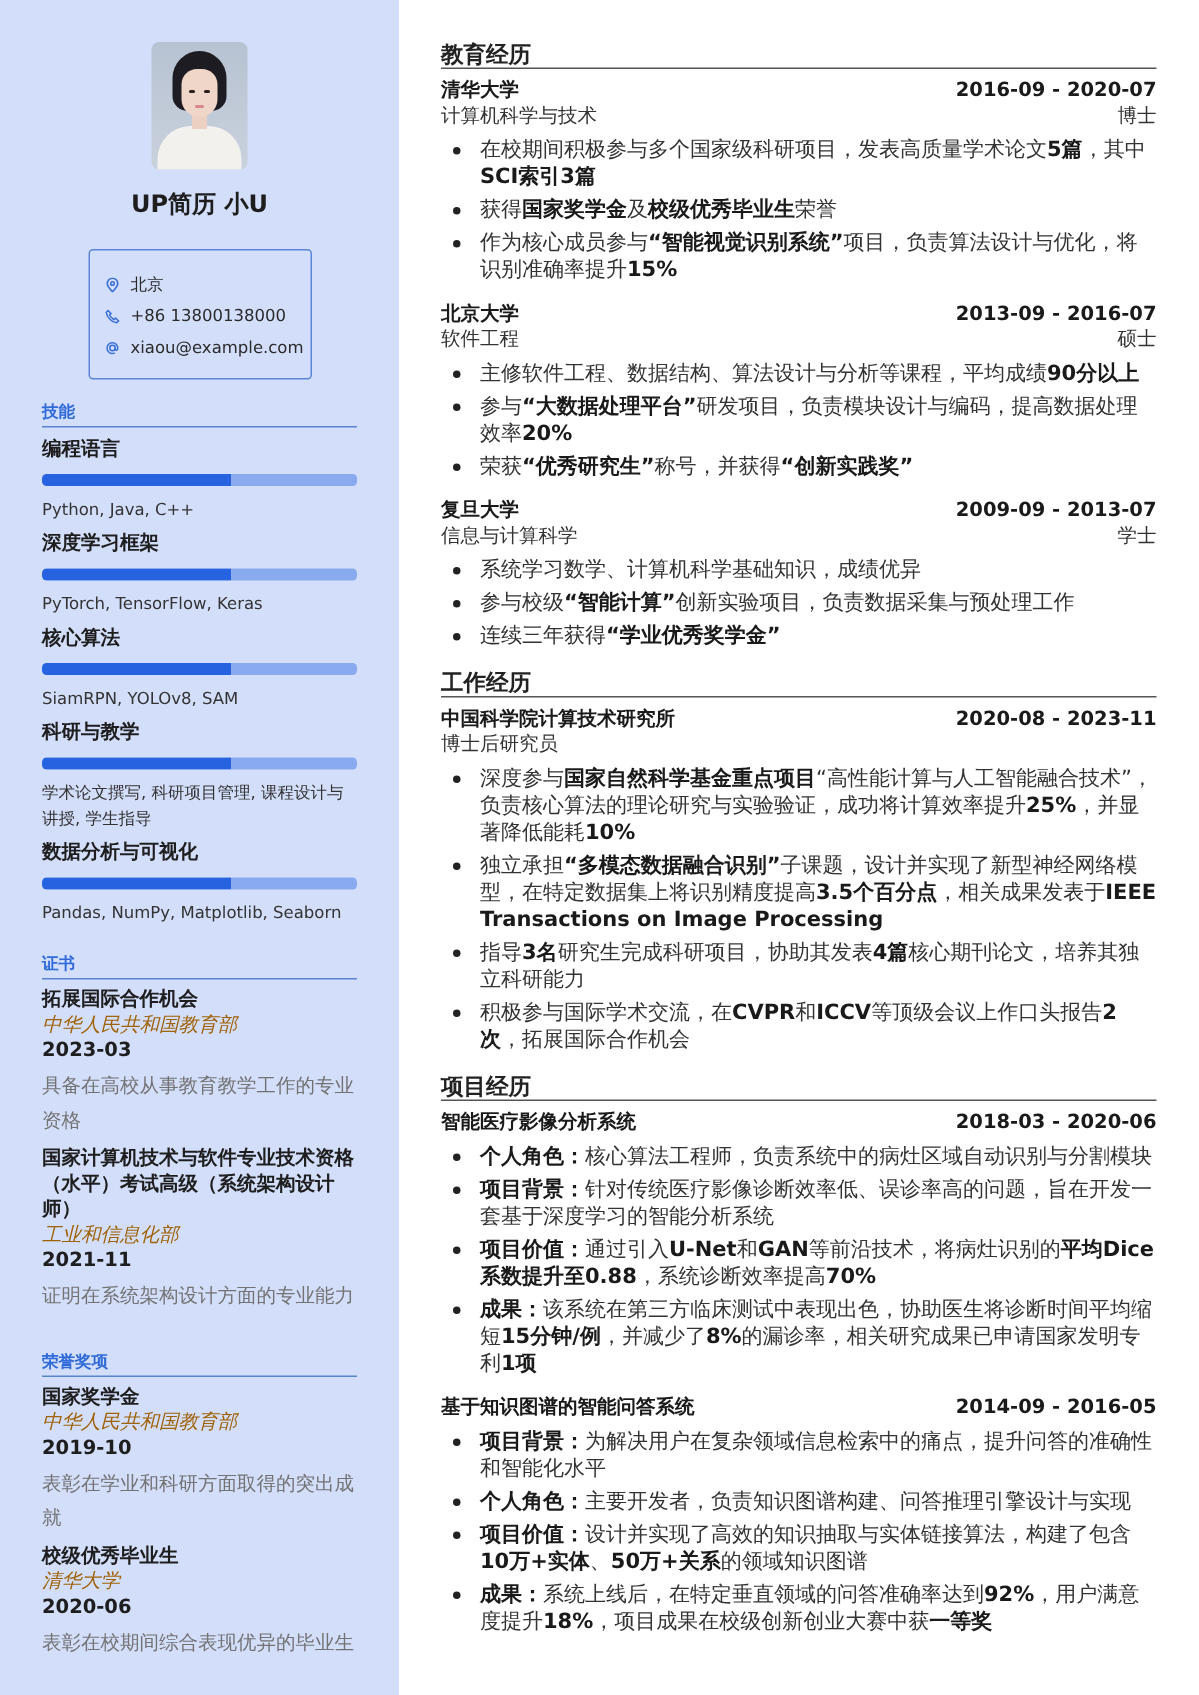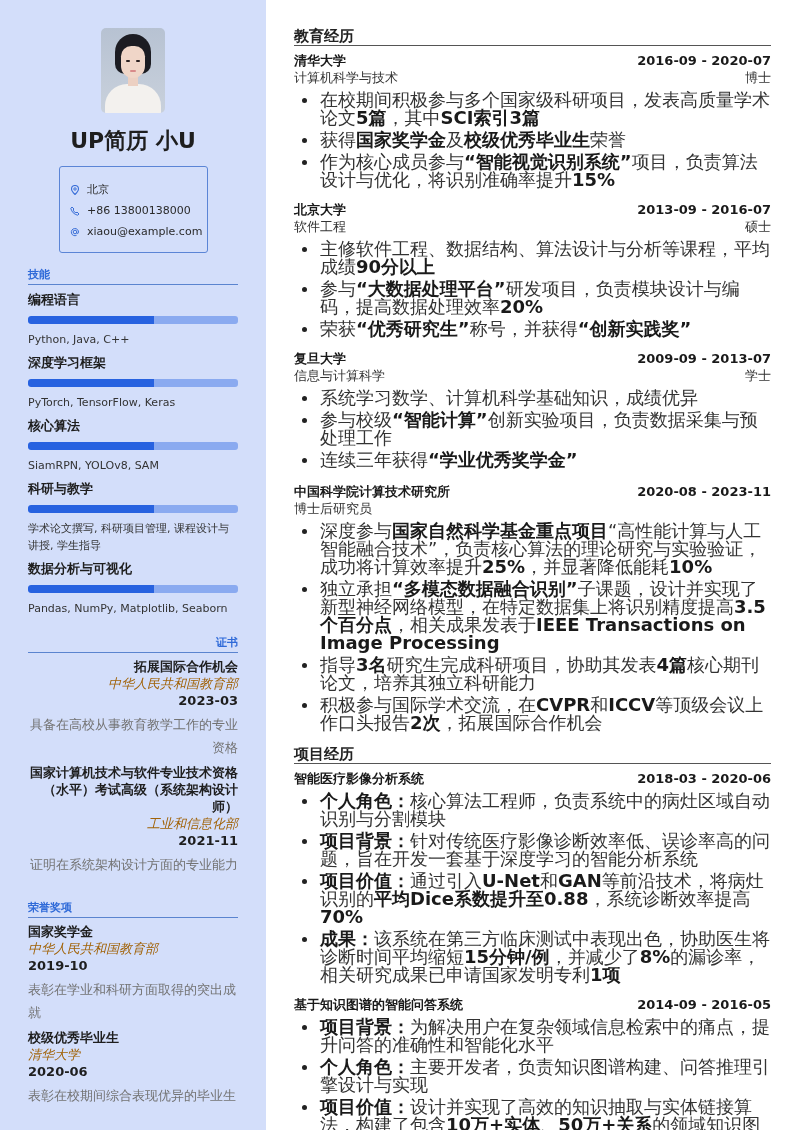--- a/index.html
+++ b/index.html
@@ -19,21 +19,21 @@
   .photo .hair { position: absolute; left: 14px; top: 6px; width: 36px; height: 40px; background: #1c1c22; border-radius: 18px 18px 10px 10px; }
   .photo .face { position: absolute; left: 20px; top: 18px; width: 24px; height: 32px; background: #f0d6c8; border-radius: 12px 12px 14px 14px; }
   .photo .eye { position: absolute; top: 32px; width: 4px; height: 2px; background: #2a2020; border-radius: 2px; }
   .photo .eye.l { left: 25px; } .photo .eye.r { left: 35px; }
   .photo .mouth { position: absolute; left: 29px; top: 42px; width: 6px; height: 2px; background: #d88a8a; border-radius: 2px; }
   .photo .neck { position: absolute; left: 27px; top: 48px; width: 10px; height: 10px; background: #ecd0c2; }
   .photo .suit { position: absolute; left: 4px; top: 56px; width: 56px; height: 34px; background: #f3f1ee; border-radius: 22px 22px 0 0; }
 
   .name {
     position: absolute; left: 0; top: 126px; width: 266px; text-align: center;
-    font-size: 22px; font-weight: bold; color: #1e1e1e;
+    font-size: 16px; font-weight: bold; color: #1e1e1e;
   }
   .contact-box {
     position: absolute; left: 59px; top: 166px; width: 149px; height: 87px;
     border: 1.5px solid #5b85d6; border-radius: 3px;
     padding: 12px 0 0 10px;
   }
   .contact-row { display: flex; align-items: center; height: 21px; font-size: 11px; color: #2a2a2a; }
   .contact-row svg { width: 10px; height: 10px; margin-right: 7px; flex: none; }
 
   .side-section { position: absolute; left: 28px; width: 210px; }
@@ -55,21 +55,21 @@
 
   .main { position: absolute; left: 294px; top: 28px; width: 477px; }
   .sec-title {
     font-size: 15px; font-weight: bold; color: #222;
     border-bottom: 1.3px solid #555; padding-bottom: 2px; margin-bottom: 6px; height: 18px; line-height: 16px;
   }
   .entry { margin-bottom: 12px; }
   .entry-head { display: flex; justify-content: space-between; font-size: 13px; font-weight: bold; color: #1a1a1a; line-height: 17px; }
   .entry-sub { display: flex; justify-content: space-between; font-size: 13px; color: #333; line-height: 17px; }
   ul.bullets { list-style: none; margin-top: 5px; }
-  ul.bullets li { position: relative; padding-left: 26px; font-size: 18px; color: #333; line-height: 18px; margin-bottom: 4px; }
+  ul.bullets li { position: relative; padding-left: 26px; font-size: 14px; color: #333; line-height: 18px; margin-bottom: 4px; }
   ul.bullets li::before { content: ""; position: absolute; left: 8px; top: 7px; width: 5px; height: 5px; background: #222; border-radius: 50%; }
   ul.bullets li b { color: #1a1a1a; }
   .gap-section { margin-top: 14px; }
 </style>
 </head>
 <body>
 
 <div class="sidebar">
   <div class="photo">
     <div class="suit"></div>
@@ -139,21 +139,21 @@
         <div class="skill">
           <div class="skill-name">数据分析与可视化</div>
           <div class="skill-bar">
             <div class="skill-fill" style="width: 60%;"></div>
           </div>
           <div class="skill-desc">Pandas, NumPy, Matplotlib, Seaborn</div>
         </div>
       </div>
   </div>
 
-  <div class="side-section" style="top:635px;text-align:right;">
+  <div class="side-section" style="top:635px;">
     <div class="side-title">证书</div>
     <div id="certs-list">
         <div class="cert">
           <div class="cert-name">拓展国际合作机会</div>
           <div class="cert-org">中华人民共和国教育部</div>
           <div class="cert-date">2023-03</div>
           <div class="cert-desc">具备在高校从事教育教学工作的专业资格</div>
         </div>
         <div class="cert">
           <div class="cert-name">国家计算机技术与软件专业技术资格（水平）考试高级（系统架构设计师）</div>
@@ -228,20 +228,21 @@
           </div>
           <ul class="bullets">
             <li>系统学习数学、计算机科学基础知识，成绩优异</li>
             <li>参与校级<b>“智能计算”</b>创新实验项目，负责数据采集与预处理工作</li>
             <li>连续三年获得<b>“学业优秀奖学金”</b></li>
           </ul>
         </div>
       </div>
   </div>
   <div class="gap-section">
+    <div class="sec-title">工作经历</div>
     <div id="work-list">
         <div class="entry">
           <div class="entry-head">
             <span>中国科学院计算技术研究所</span>
             <span>2020-08 - 2023-11</span>
           </div>
           <div class="entry-sub">
             <span>博士后研究员</span>
           </div>
           <ul class="bullets">

